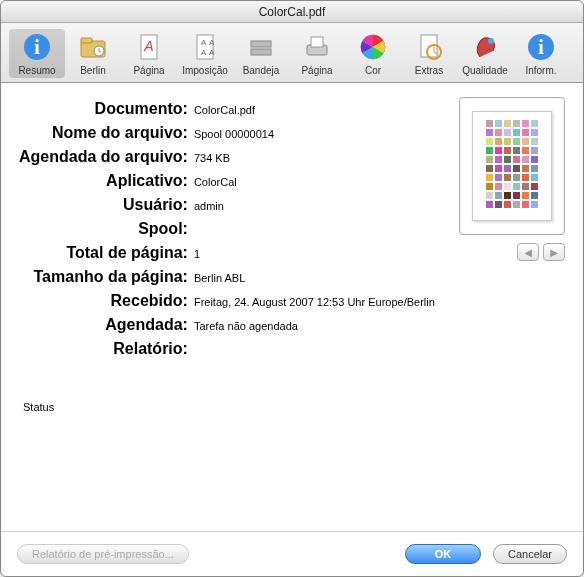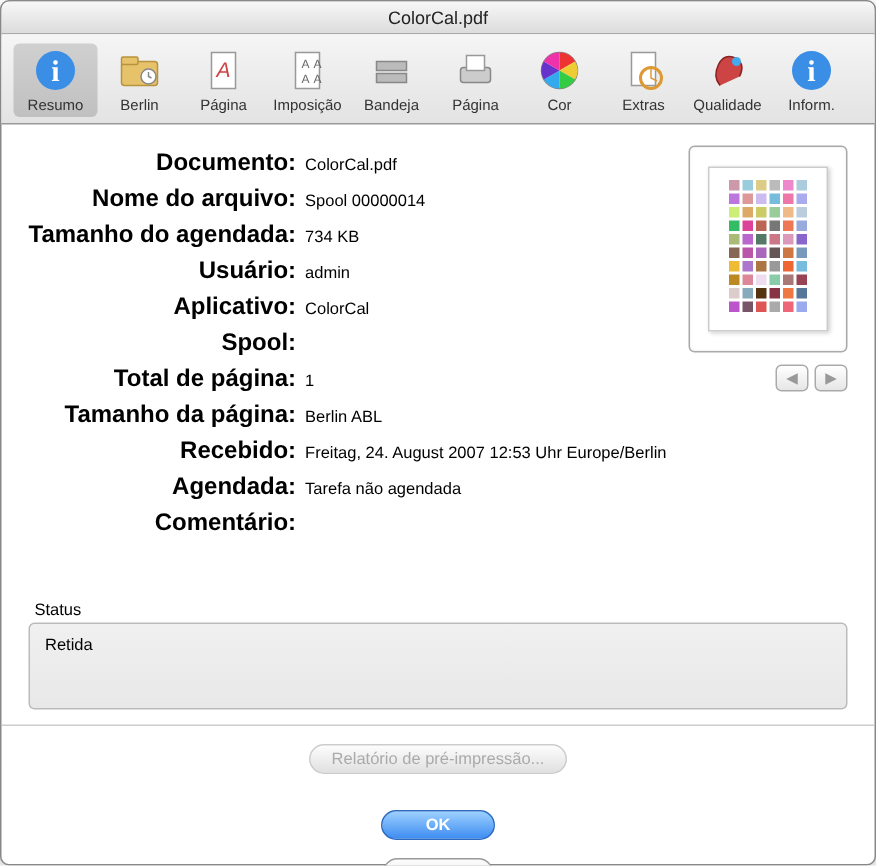--- a/index.html
+++ b/index.html
@@ -91,21 +91,20 @@
   padding: 8px 10px;
   height: 58px;
   font-size: 11px;
 }
 .footer {
   border-top: 1px solid #ccc;
   padding: 12px 16px;
   display: flex;
   align-items: center;
   gap: 12px;
-  flex-direction: column;
 }
 .btn {
   border: 1px solid #9a9a9a;
   border-radius: 10px;
   background: linear-gradient(#fdfdfd,#e0e0e0);
   padding: 3px 14px;
   font-size: 11px;
   cursor: pointer;
   color: #333;
   min-width: 70px;
@@ -217,53 +216,53 @@
     <div class="info-table" id="info-table">
         <div class="info-row">
           <div class="info-label">Documento:</div>
           <div class="info-value">ColorCal.pdf</div>
         </div>
         <div class="info-row">
           <div class="info-label">Nome do arquivo:</div>
           <div class="info-value">Spool 00000014</div>
         </div>
         <div class="info-row">
-          <div class="info-label">Tamanho do agendada:</div>
+          <div class="info-label">Agendada do arquivo:</div>
           <div class="info-value">734 KB</div>
+        </div>
+        <div class="info-row">
+          <div class="info-label">Aplicativo:</div>
+          <div class="info-value">ColorCal</div>
         </div>
         <div class="info-row">
           <div class="info-label">Usuário:</div>
           <div class="info-value">admin</div>
         </div>
         <div class="info-row">
-          <div class="info-label">Aplicativo:</div>
-          <div class="info-value">ColorCal</div>
-        </div>
-        <div class="info-row">
           <div class="info-label">Spool:</div>
           <div class="info-value"></div>
         </div>
         <div class="info-row">
           <div class="info-label">Total de página:</div>
           <div class="info-value">1</div>
         </div>
         <div class="info-row">
           <div class="info-label">Tamanho da página:</div>
           <div class="info-value">Berlin ABL</div>
         </div>
         <div class="info-row">
           <div class="info-label">Recebido:</div>
           <div class="info-value">Freitag, 24. August 2007 12:53 Uhr Europe/Berlin</div>
         </div>
         <div class="info-row">
           <div class="info-label">Agendada:</div>
           <div class="info-value">Tarefa não agendada</div>
         </div>
         <div class="info-row">
-          <div class="info-label">Comentário:</div>
+          <div class="info-label">Relatório:</div>
           <div class="info-value"></div>
         </div>
       </div>
 
     <div class="preview-panel">
       <div class="preview-thumb">
         <div class="swatch-grid" id="swatch-grid">
             <div class="sw" style="background: rgb(204, 153, 170);"></div>
             <div class="sw" style="background: rgb(153, 204, 221);"></div>
             <div class="sw" style="background: rgb(221, 204, 136);"></div>
@@ -328,23 +327,20 @@
       </div>
     </div>
 
     <div class="nav-arrows">
       <div class="nav-btn">◀</div>
       <div class="nav-btn">▶</div>
     </div>
 
     <div class="status-group">
       <div class="status-label">Status</div>
-      <div class="status-box">
-        <span>Retida</span>
-      </div>
     </div>
 
   </div>
 
   <div class="footer">
     <div class="btn disabled">Relatório de pré-impressão...</div>
     <div class="spacer"></div>
     <div class="btn primary">OK</div>
     <div class="btn">Cancelar</div>
   </div>

